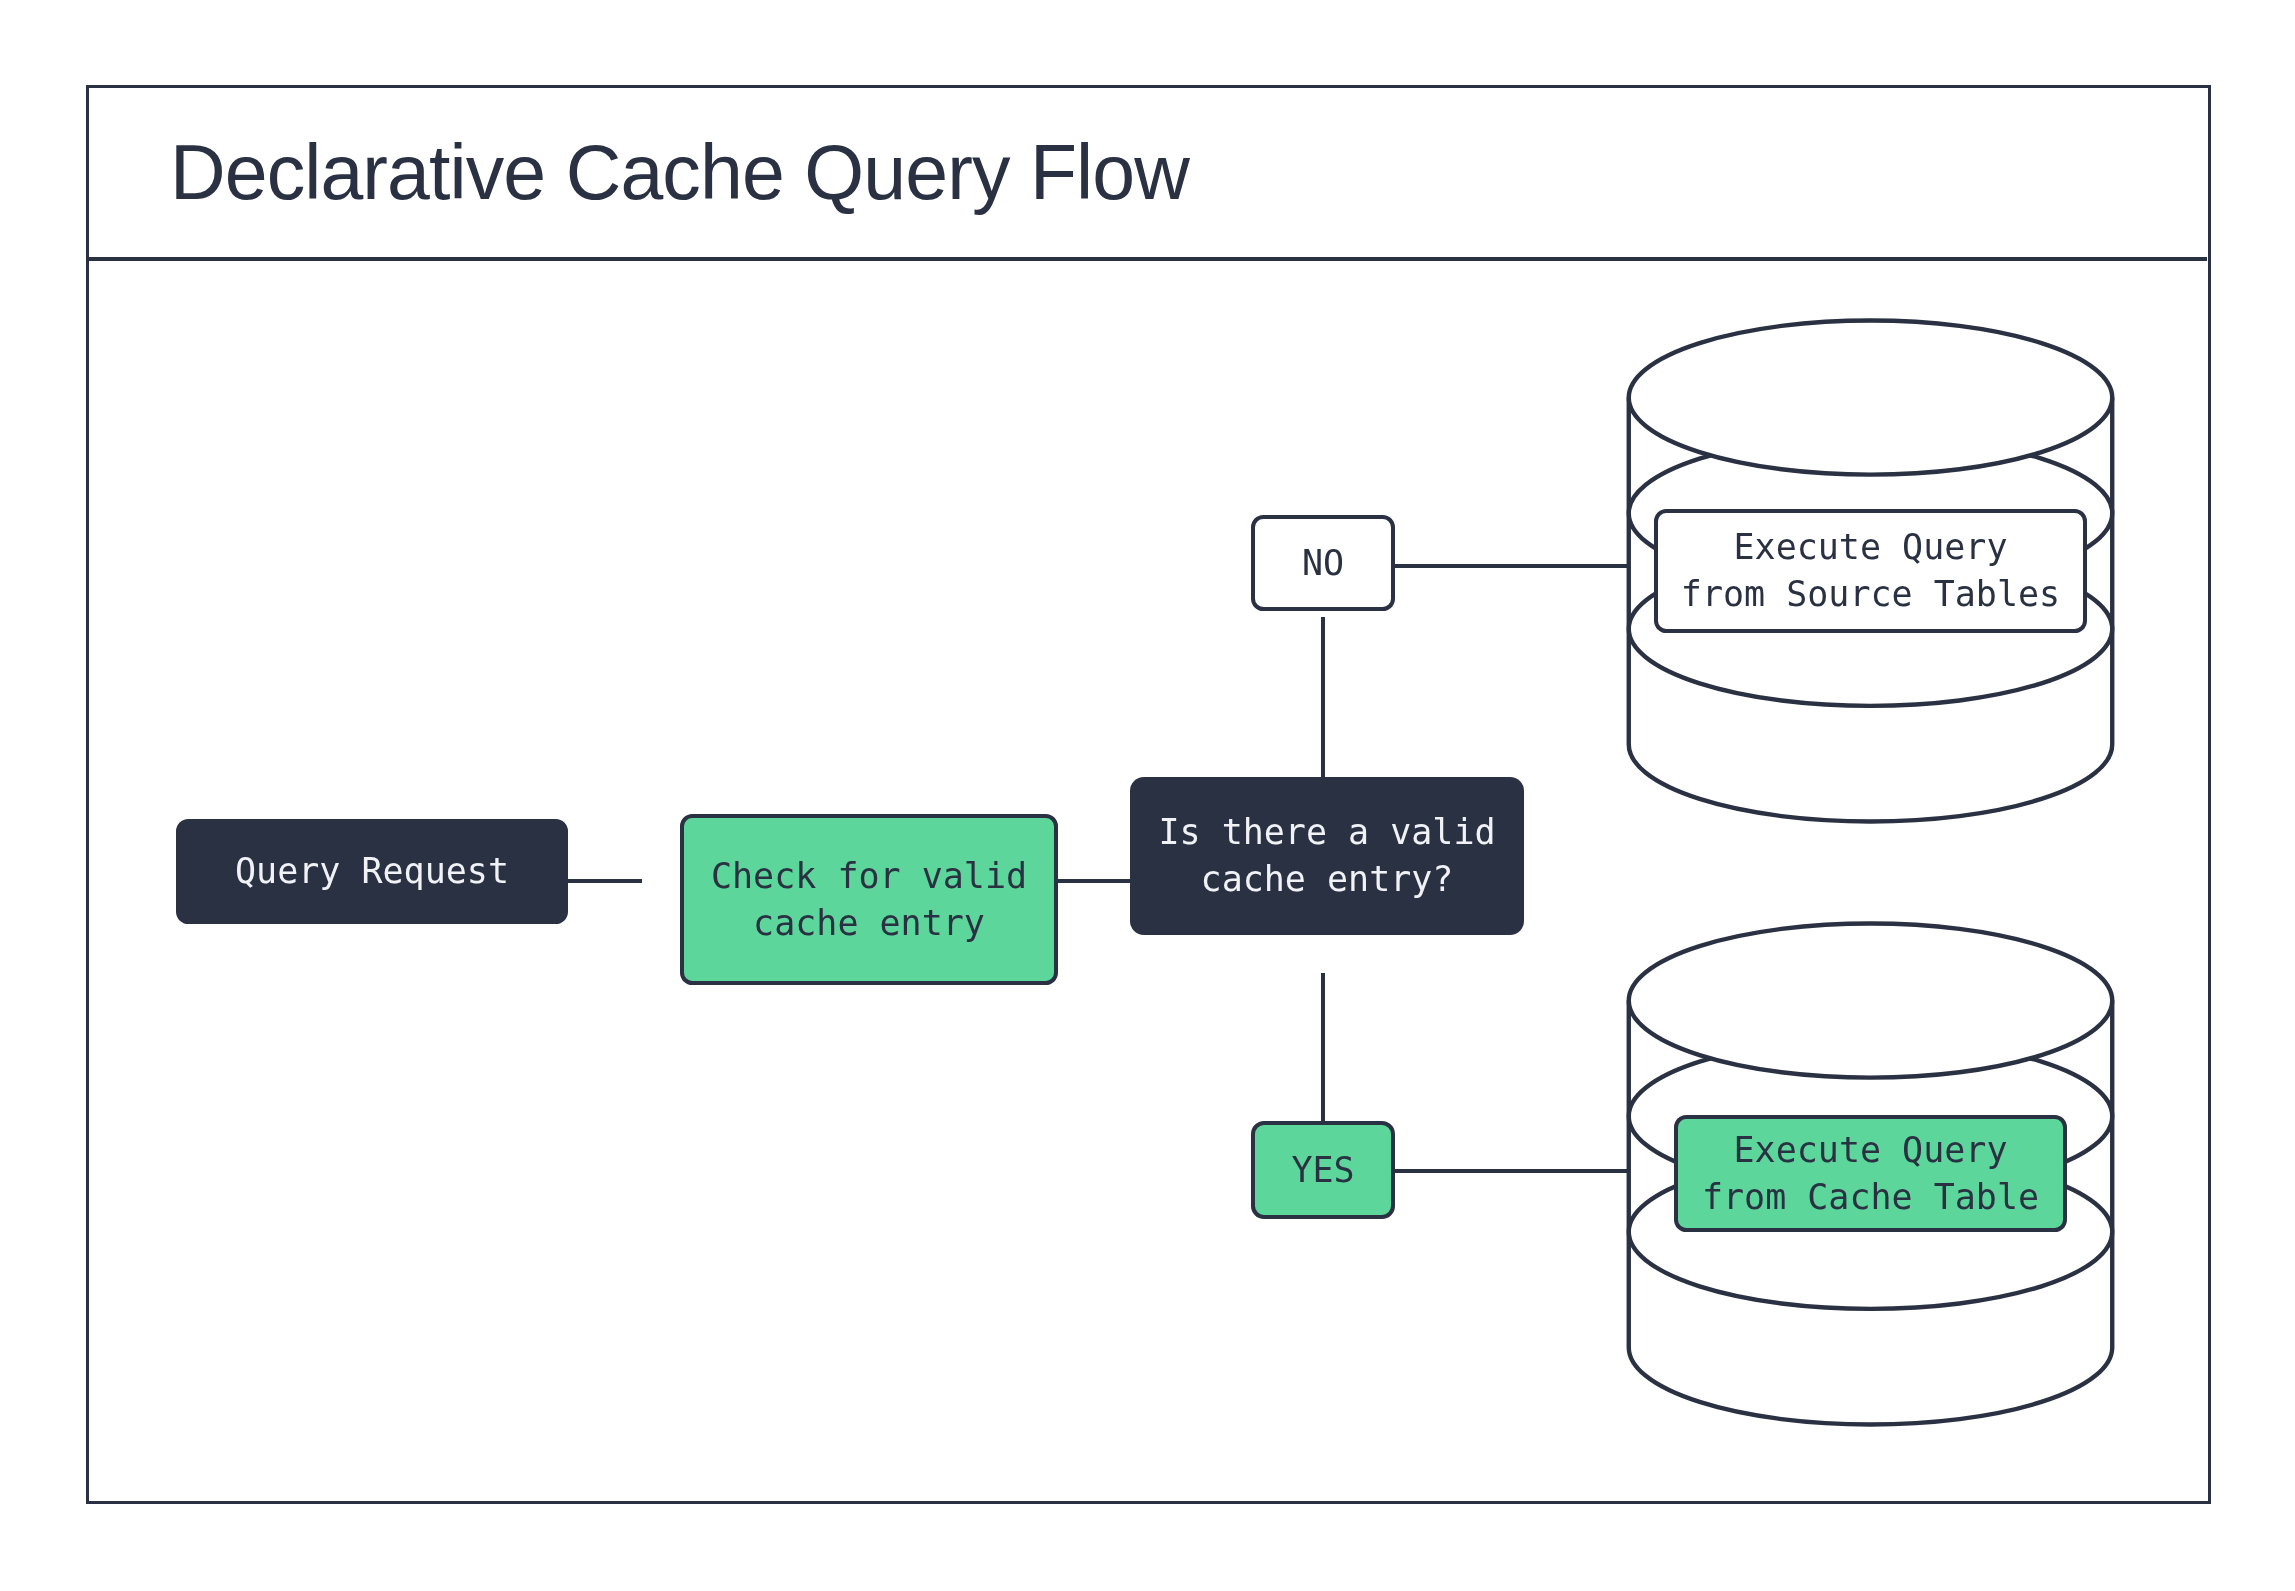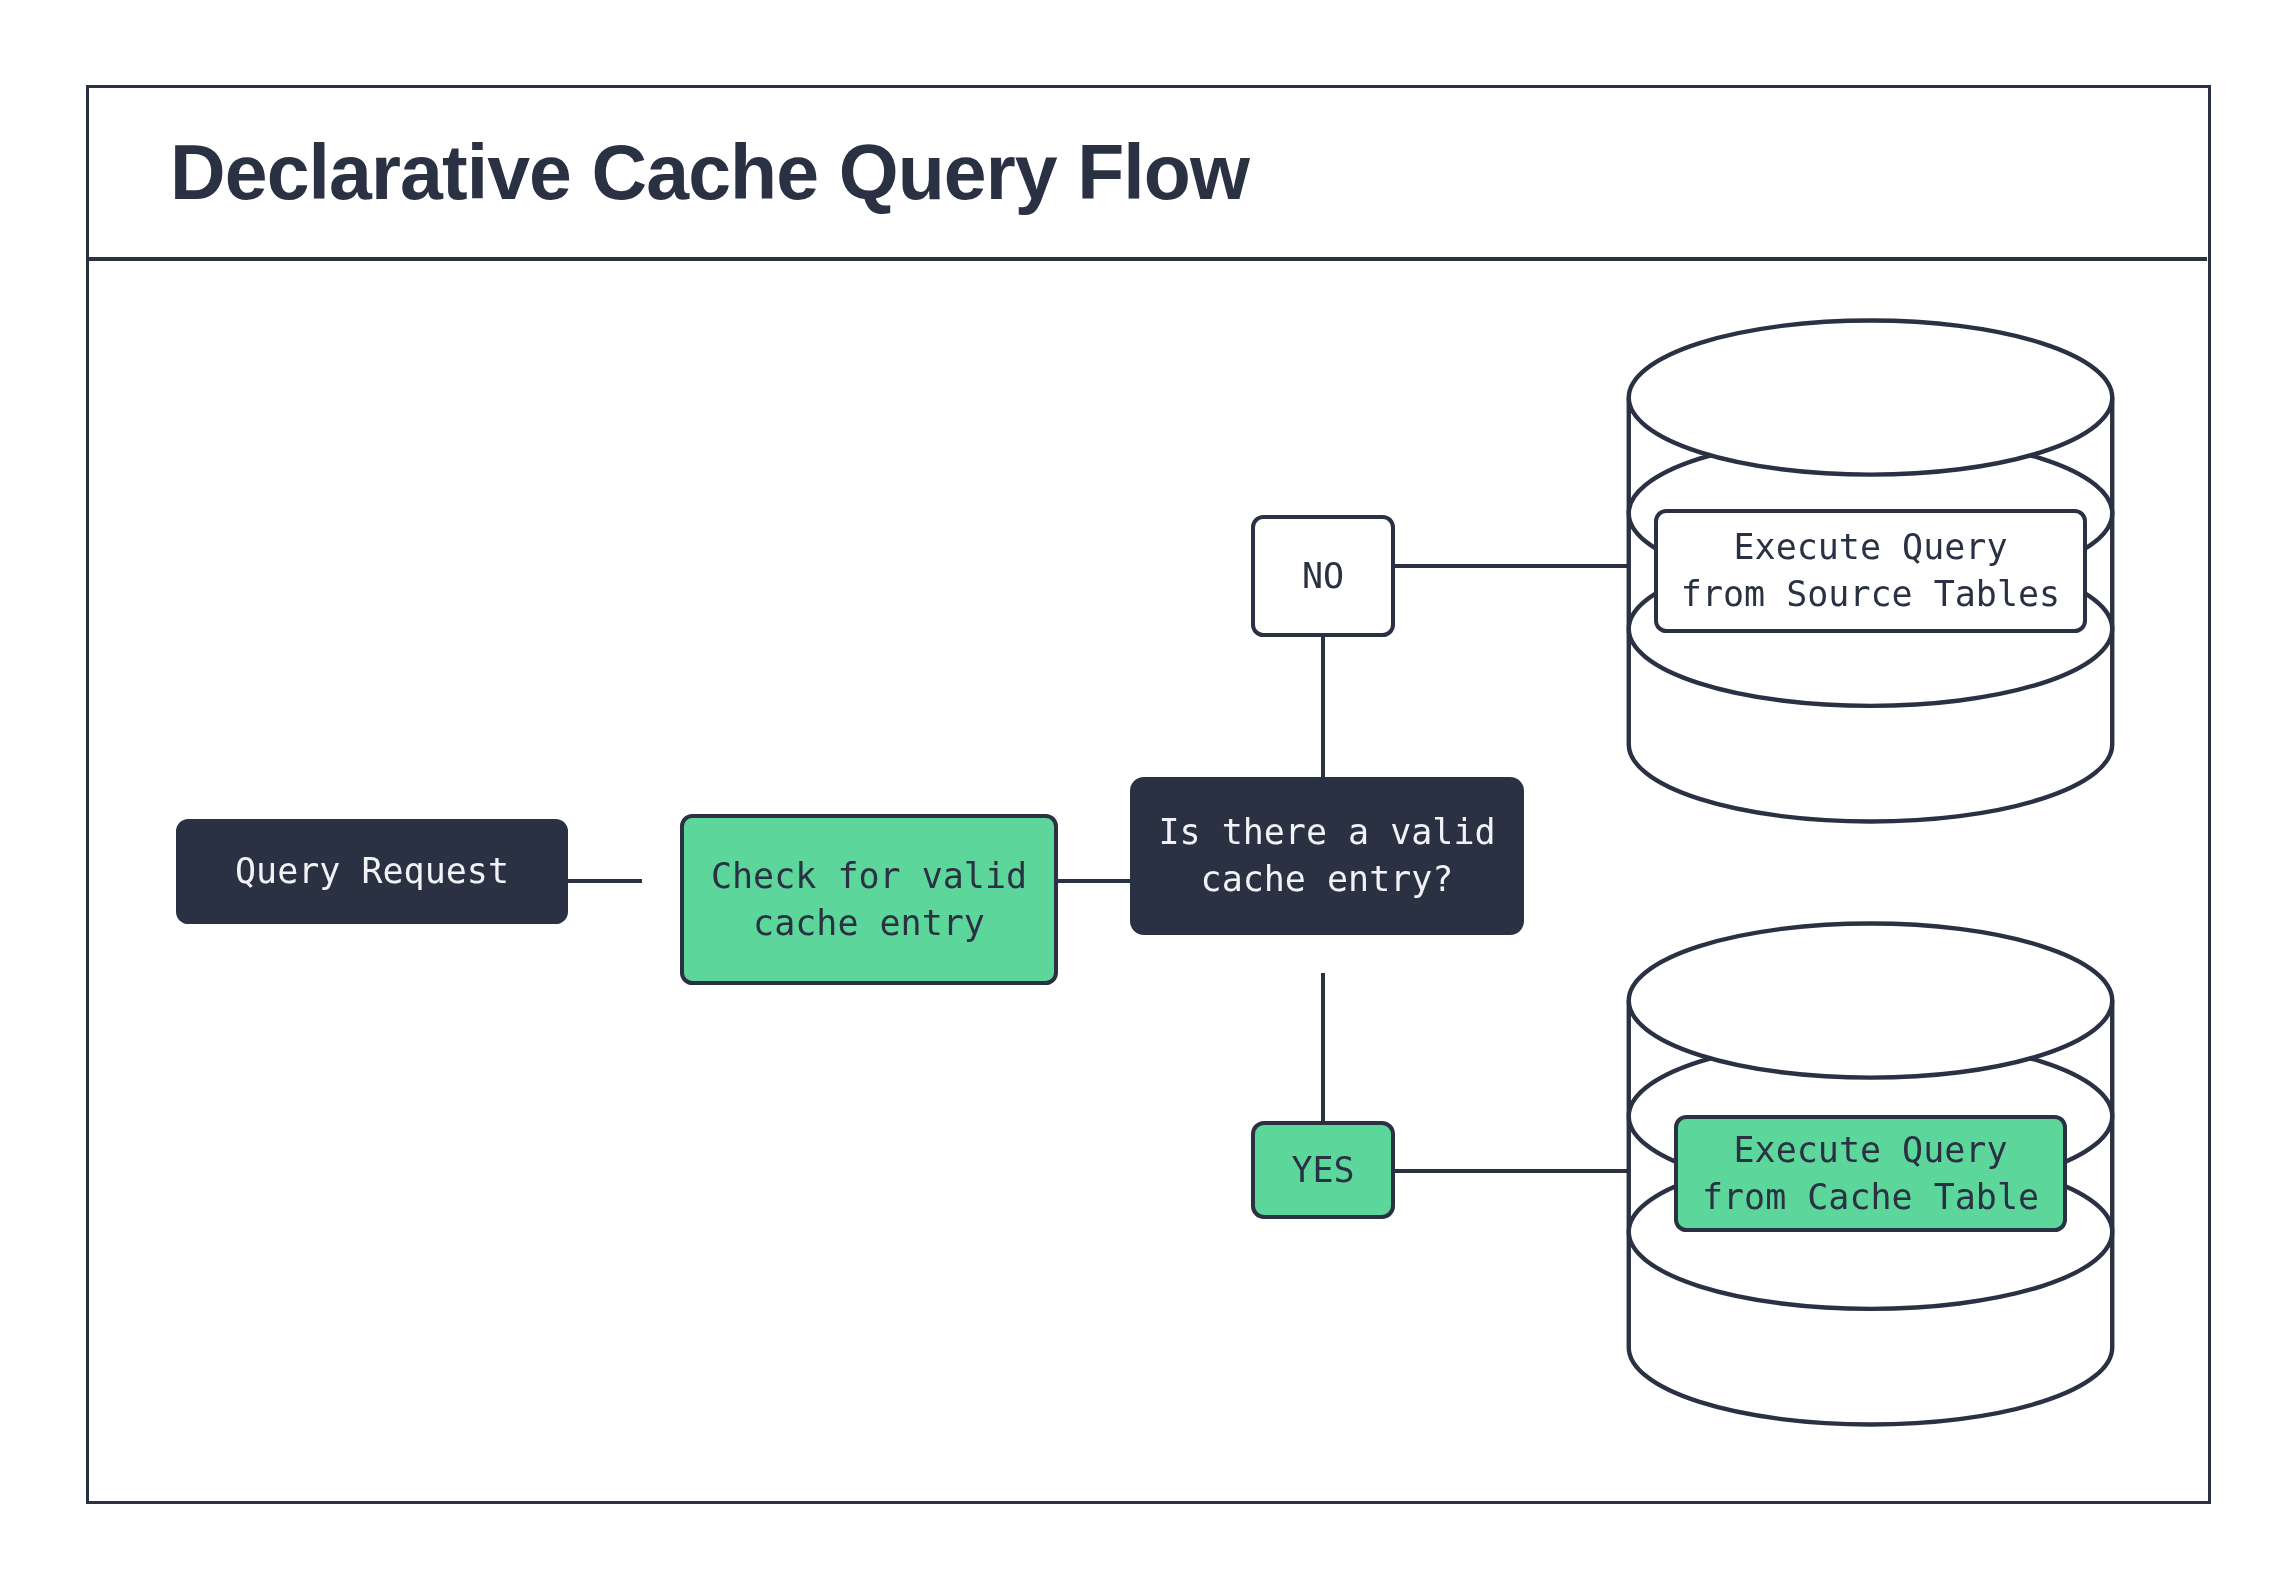--- a/index.html
+++ b/index.html
@@ -21,42 +21,42 @@
     position:absolute;left:86px;top:85px;width:2125px;height:1419px;
     border:3.5px solid var(--dark);background:var(--bg);
   }
   .title-bar{
     position:absolute;left:89px;top:88px;width:2118px;height:173px;
     border-bottom:4.4px solid var(--dark);
     display:flex;align-items:center;padding-left:81px;
   }
   .title-text{
     font-family:"Liberation Sans","DejaVu Sans",sans-serif;
-    font-weight:700;font-size:77px;color:var(--dark);
+    font-weight:400;font-size:77px;color:var(--dark);
     letter-spacing:-0.9px;white-space:nowrap;
   }
 
   
   .connector{position:absolute;background:var(--dark);z-index:1;}
 
   
   .node{
     position:absolute;z-index:3;
     display:flex;align-items:center;justify-content:center;text-align:center;
     font-size:35px;line-height:47px;white-space:pre-line;
     border-radius:12.3px;color:var(--dark);
   }
   .node.dark{background:var(--dark);color:var(--light-text);}
   .node.green{background:var(--green);border:4.4px solid var(--dark);}
   .node.outlined{background:var(--bg);border:4.4px solid var(--dark);}
 
   .n-query   {left:176px; top:806px; width:392px; height:105px;margin-top:13px;}
   .n-check   {left:680px; top:814px; width:378px; height:171px;}
   .n-decision{left:1130px;top:777px; width:394px; height:158px;border-radius:14px;}
-  .n-no      {left:1251px;top:515px; width:144px; height:122px;}
+  .n-no      {left:1251px;top:515px; width:144px; height:96px;}
   .n-yes     {left:1251px;top:1121px;width:144px; height:98px;border-radius:13px;}
   .n-source  {left:1654px;top:509px; width:433px; height:124px;}
   .n-cache   {left:1674px;top:1115px;width:393px; height:117px;}
 
   
   .cylinder{position:absolute;width:491px;height:508px;z-index:2;}
   .cyl-source{left:1625px;top:317px;}
   .cyl-cache {left:1625px;top:920px;}
   .cyl-shape{fill:#ffffff;stroke:var(--dark);stroke-width:5;}
 </style>

